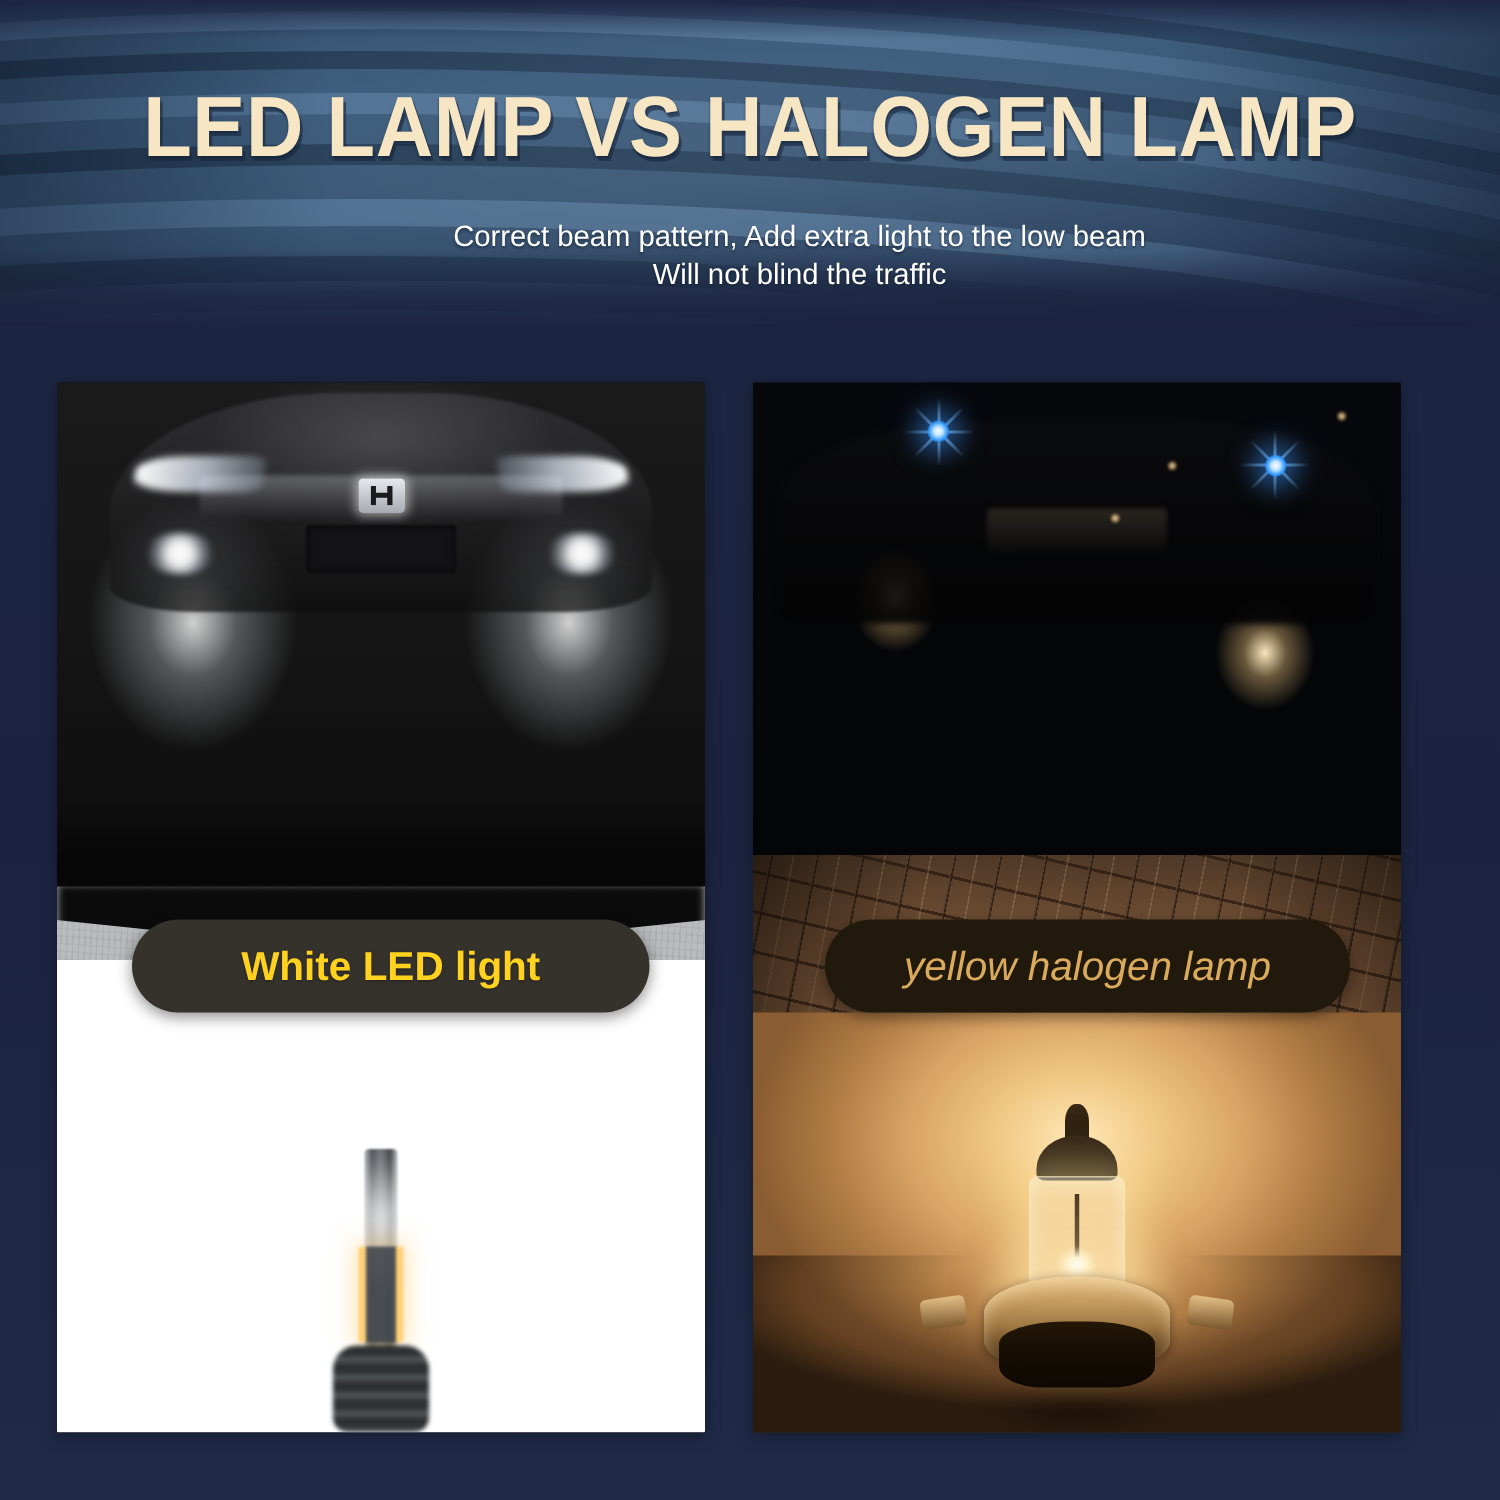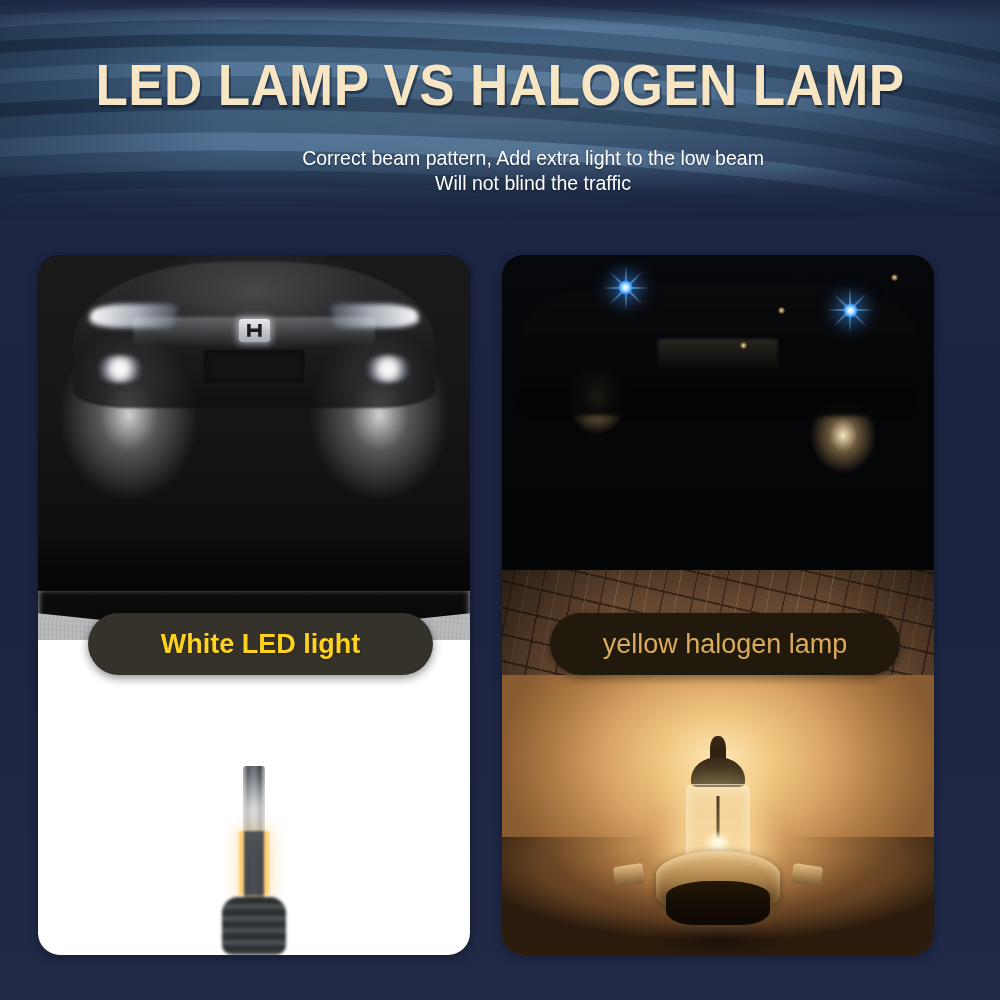--- a/index.html
+++ b/index.html
@@ -94,21 +94,21 @@
     top: 255px;
     width: 925px;
     height: 700px;
     display: flex;
     gap: 32px;
   }
   .panel {
     position: relative;
     width: 432px;
     height: 700px;
-    border-radius: 22px;
+    border-radius: 1px;
     overflow: hidden;
     background: #0a0a0a;
     box-shadow: 0 2px 10px rgba(0,0,0,0.35);
   }
 
   
   .led-scene { position: absolute; inset: 0; }
   
   .led-night {
     position: absolute; left: 0; top: 0; width: 100%; height: 52%;
@@ -433,20 +433,21 @@
   .pill-led span {
     color: #ffd21f;
     font-size: 27px;
     font-weight: 700;
     text-shadow: 0 1px 2px rgba(0,0,0,0.35);
   }
   .pill-hal {
     left: 48px; top: 358px;
     width: 350px; height: 62px;
     background: #211a0c;
+    font-style: italic;
   }
   .pill-hal span {
     color: #dbab5d;
     font-size: 27px;
     font-weight: 400;
   }
 </style>
 </head>
 <body>
 

